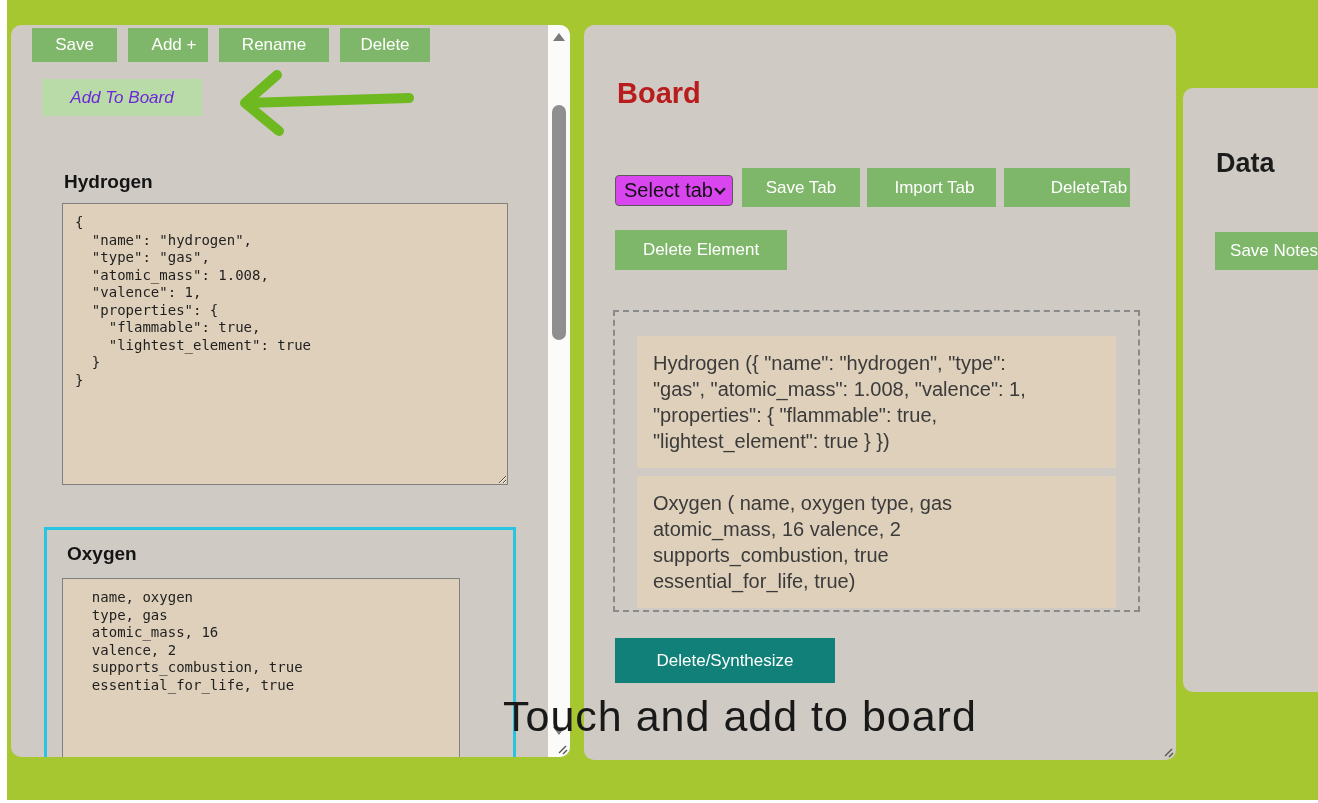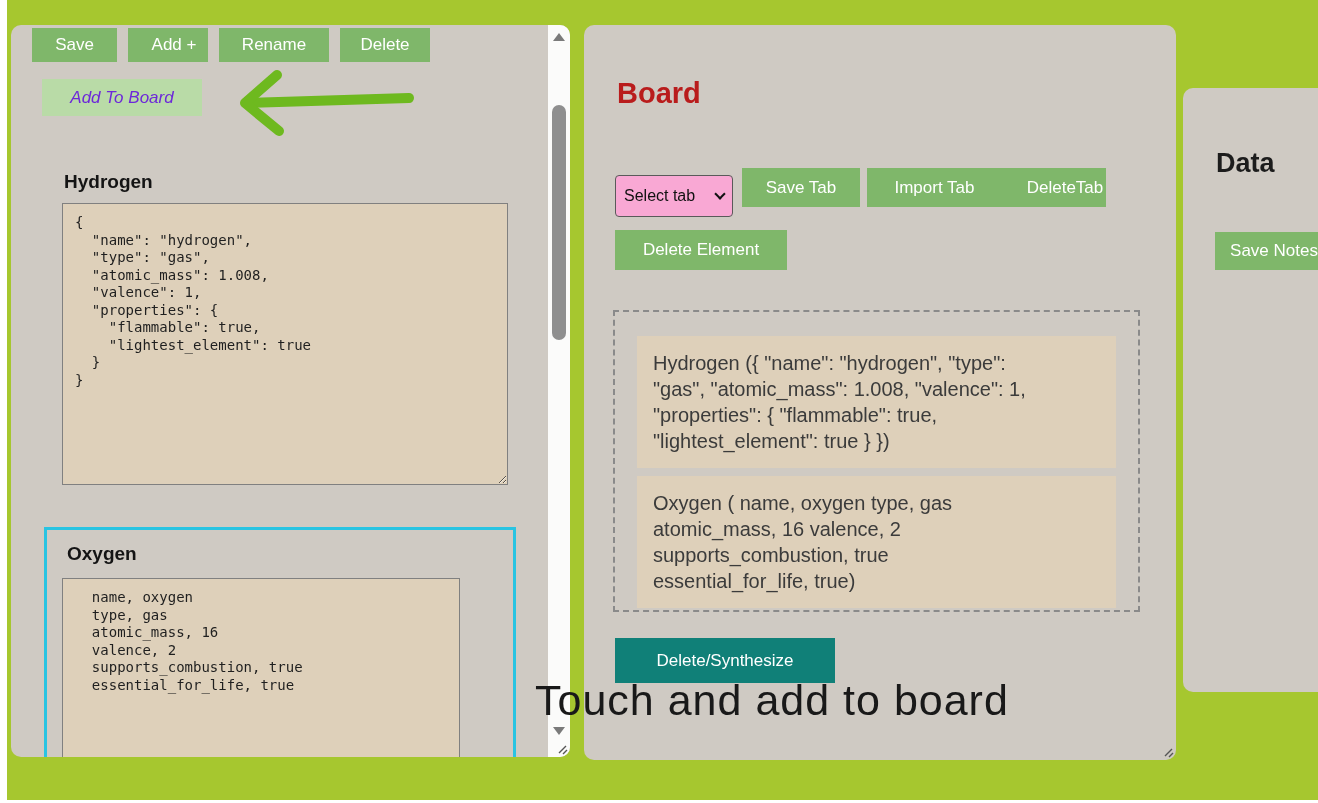--- a/index.html
+++ b/index.html
@@ -49,45 +49,45 @@
   .scroll-btn{position:absolute;left:0;width:22px;height:16px;display:flex;align-items:center;justify-content:center;}
   .scroll-up{top:4px;} .scroll-down{bottom:18px;}
   .tri-up{width:0;height:0;border-left:6px solid transparent;border-right:6px solid transparent;border-bottom:8px solid #7a7a7a;}
   .tri-down{width:0;height:0;border-left:6px solid transparent;border-right:6px solid transparent;border-top:8px solid #7a7a7a;}
   .scroll-thumb{position:absolute;left:4px;top:80px;width:14px;height:235px;background:#8f8f8f;border-radius:7px;}
   .grip{position:absolute;right:2px;bottom:2px;}
 
   
   .board-panel{left:584px;top:25px;width:592px;height:735px;overflow:hidden;}
   .board-title{position:absolute;left:33px;top:52px;font-size:29px;font-weight:bold;color:#b91c1c;}
-  .tab-select{position:absolute;left:31px;top:150px;width:118px;height:42px;background:#f9a8d4;
+  .tab-select{position:absolute;left:31px;top:150px;width:118px;height:31px;background:#d946ef;
     border:1px solid #5a5a5a;border-radius:4px;display:flex;align-items:center;
-    padding:0 8px;font-size:16px;color:#111;cursor:pointer;justify-content:space-between;}
+    padding:0 8px;font-size:20px;color:#111;cursor:pointer;justify-content:space-between;}
   .chev{width:8px;height:8px;border-right:2px solid #111;border-bottom:2px solid #111;
     transform:rotate(45deg);margin-top:-4px;flex:none;}
   .btn-save-tab{position:absolute;left:158px;top:143px;width:118px;height:39px;}
   .btn-import-tab{position:absolute;left:283px;top:143px;width:129px;height:39px;padding-left:6px;}
-  .btn-delete-tab{position:absolute;left:396px;top:143px;width:126px;height:39px;padding-left:44px;}
+  .btn-delete-tab{position:absolute;left:420px;top:143px;width:126px;height:39px;padding-left:44px;}
   .btn-delete-el{position:absolute;left:31px;top:205px;width:172px;height:40px;}
 
   .board-drop{position:absolute;left:29px;top:285px;width:527px;height:302px;
     border:2px dashed #8a8a8a;padding:24px 22px 12px 22px;overflow:hidden;}
   .board-el{background:var(--field-tan);color:#3b3b3b;font-size:20px;line-height:26px;
     padding:14px 16px;white-space:pre-line;margin-bottom:8px;cursor:pointer;}
   .btn-compute{position:absolute;left:31px;top:613px;width:220px;height:45px;
     background:var(--teal);color:#fff;font-size:17px;}
 
   
   .data-panel{left:1183px;top:88px;width:146px;height:604px;}
   .data-title{position:absolute;left:33px;top:60px;font-size:27px;font-weight:bold;color:#1c1c1c;}
   .btn-save-notes{position:absolute;left:32px;top:144px;width:118px;height:38px;white-space:nowrap;overflow:hidden;}
 
   
-  .caption{position:absolute;left:503px;top:676px;font-size:43px;letter-spacing:1px;
-    color:#191919;z-index:10;white-space:nowrap;margin-left:32px;}
+  .caption{position:absolute;left:503px;top:692px;font-size:43px;letter-spacing:1px;
+    color:#191919;z-index:10;white-space:nowrap;}
 </style>
 </head>
 <body>
 
 <div class="stage">
   <div class="page-bg"></div>
 
   <div class="panel left-panel">
     <div class="toolbar">
       <button class="btn btn-save">Save</button>

